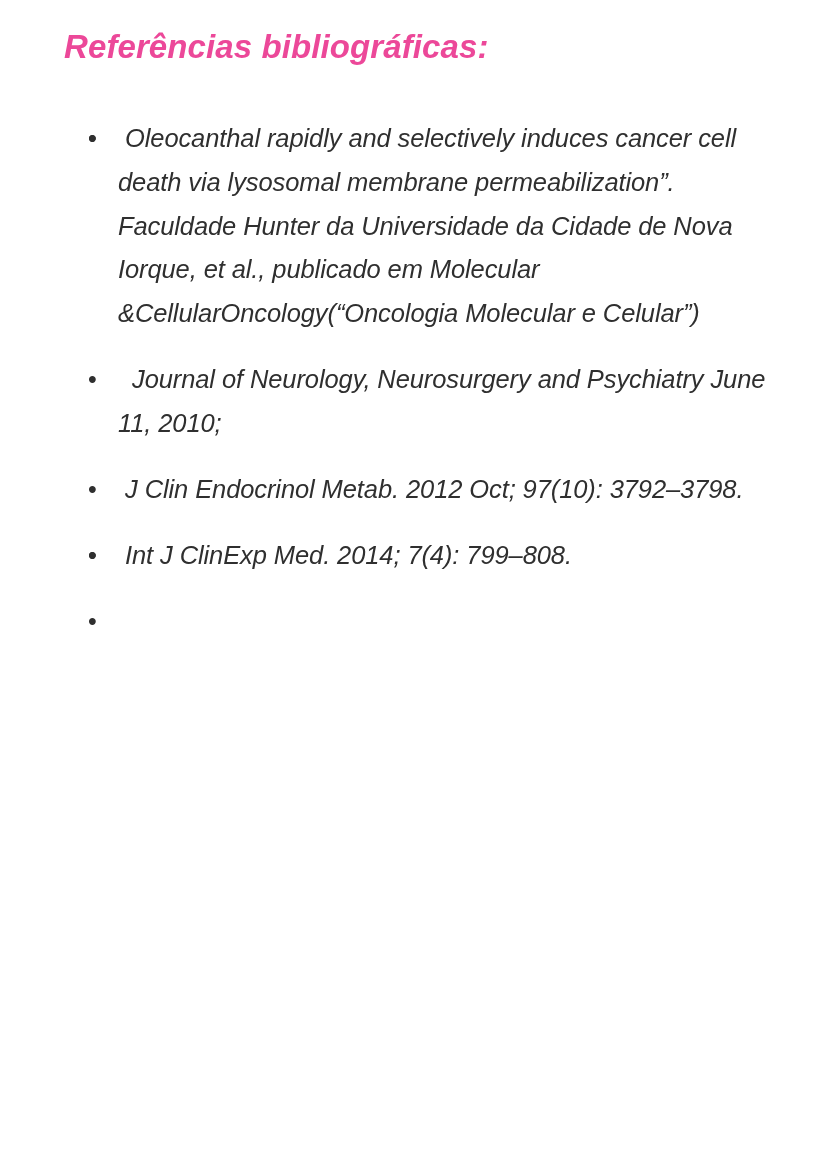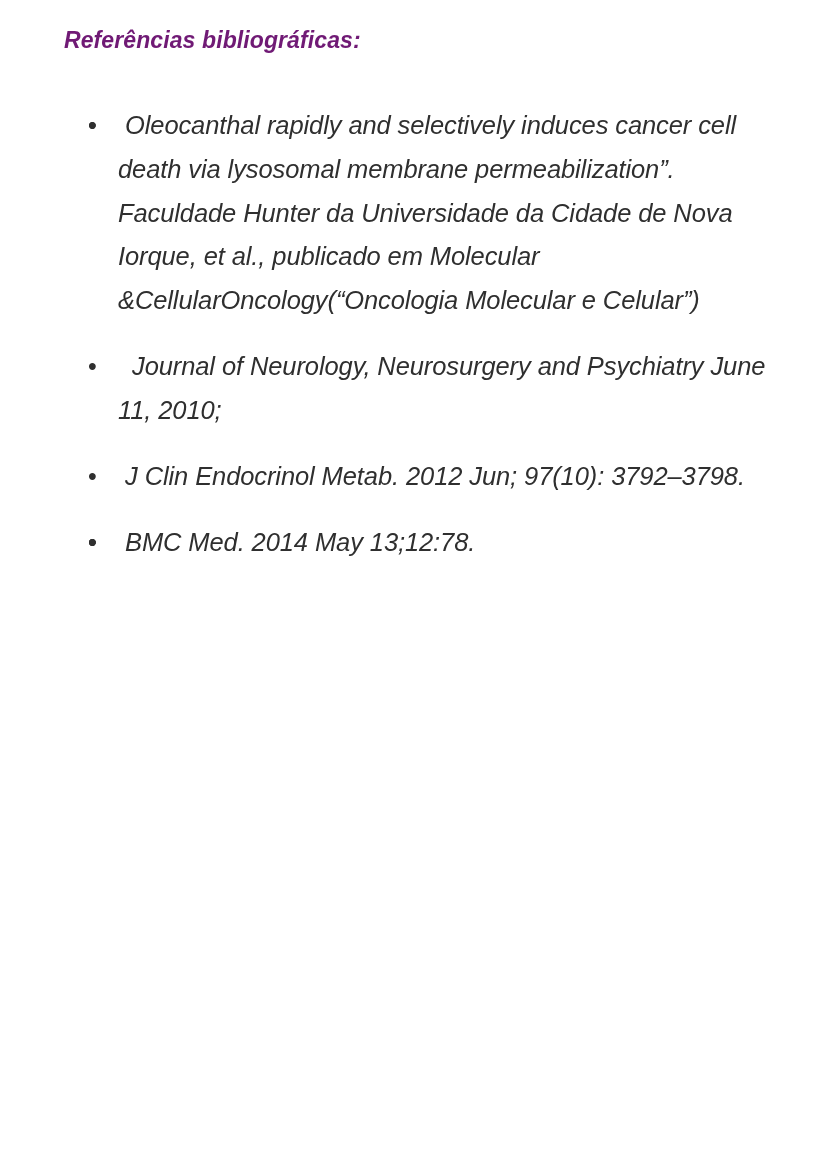--- a/index.html
+++ b/index.html
@@ -15,24 +15,24 @@
     -webkit-font-smoothing: antialiased;
   }
   .page {
     width: 828px;
     min-height: 1162px;
     box-sizing: border-box;
     padding: 26px 60px 20px 60px;
     background: #ffffff;
   }
   .heading {
-    font-size: 23px;
+    font-size: 33px;
     font-weight: bold;
     font-style: italic;
-    color: #701a75;
+    color: #ec4899;
     letter-spacing: 0.1px;
     margin: 0 0 48px 4px;
     line-height: 1.3;
   }
   ul.ref-list {
     list-style: none;
     margin: 0;
     padding: 0;
   }
   ul.ref-list li {
@@ -73,27 +73,27 @@
     <li>
       <span class="bullet">•</span>
       <span class="txt"> Oleocanthal rapidly and selectively induces cancer cell death via lysosomal membrane permeabilization”. Faculdade Hunter da Universidade da Cidade de Nova Iorque, et al., publicado em Molecular &amp;CellularOncology(“Oncologia Molecular e Celular”)</span>
     </li>
     <li>
       <span class="bullet">•</span>
       <span class="txt">  Journal of Neurology, Neurosurgery and Psychiatry June 11, 2010;</span>
     </li>
     <li>
       <span class="bullet">•</span>
-      <span class="txt"> J Clin Endocrinol Metab. 2012 Jun; 97(10): 3792–3798.</span>
+      <span class="txt"> J Clin Endocrinol Metab. 2012 Oct; 97(10): 3792–3798.</span>
     </li>
     <li>
       <span class="bullet">•</span>
     </li>
     <li>
       <span class="bullet">•</span>
+      <span class="txt"> Int J ClinExp Med. 2014; 7(4): 799–808.</span>
     </li>
     <li>
       <span class="bullet">•</span>
-      <span class="txt"> BMC Med. 2014 May 13;12:78.</span>
     </li>
   </ul>
 
 </div>
 
 </body></html>

